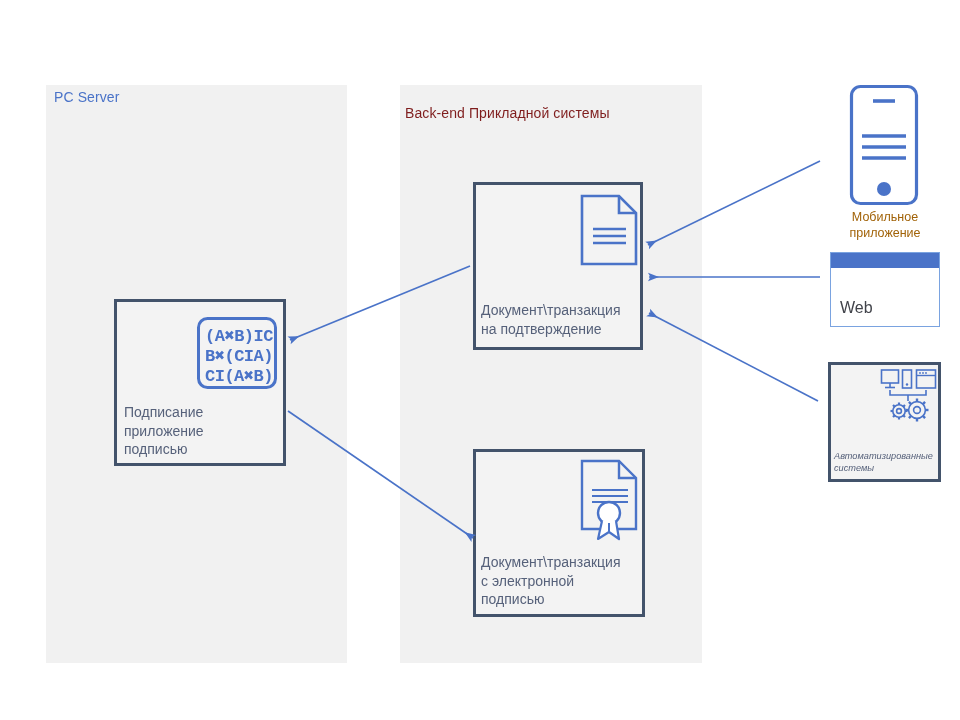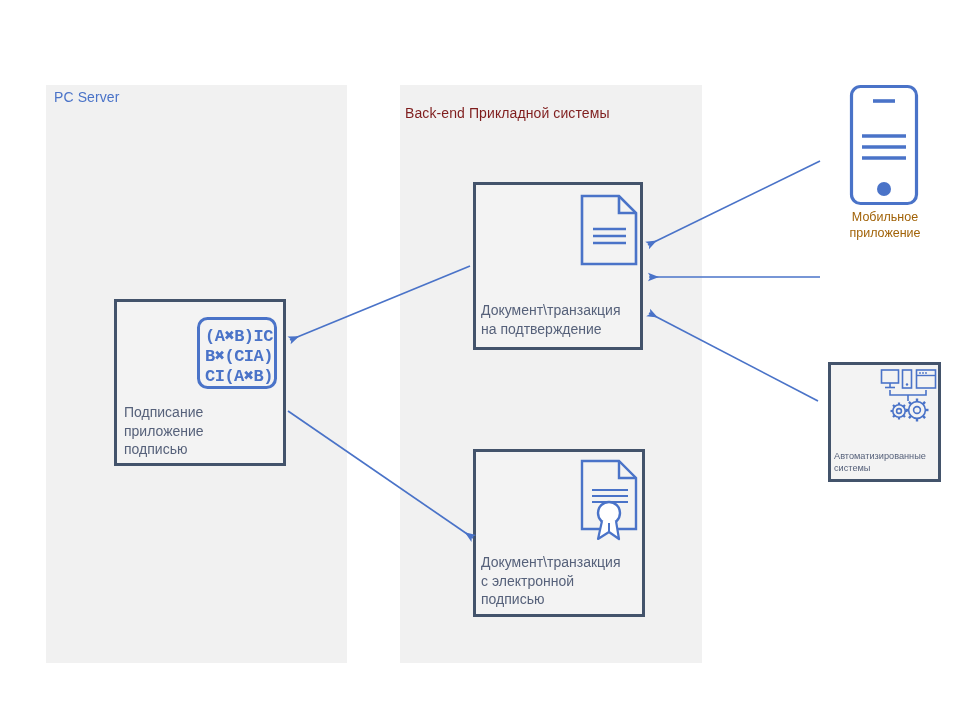--- a/index.html
+++ b/index.html
@@ -94,21 +94,21 @@
     left: 9px; top: 46px;
     color: #41434a;
     font-size: 16px;
   }
 
   #node-auto     { left: 828px; top: 362px; width: 113px; height: 120px; }
   #auto-icon     { position: absolute; left: 880px; top: 368px; width: 62px; height: 56px; }
   #node-auto-lbl {
     left: 834px; top: 450px; width: 106px;
     font-size: 9.2px; line-height: 12px;
-    color: #56617a; text-align: left;
+    color: #56617a; text-align: left; font-style: italic;
   }
 
   
   #arrows {
     position: absolute;
     left: 0; top: 0;
     width: 960px; height: 720px;
     pointer-events: none;
   }
 
@@ -178,20 +178,24 @@
     <g stroke="#4a73c8" stroke-width="3.6" stroke-linecap="butt">
       <line x1="13" y1="52" x2="57" y2="52"></line>
       <line x1="13" y1="63" x2="57" y2="63"></line>
       <line x1="13" y1="74" x2="57" y2="74"></line>
     </g>
     <circle cx="35" cy="105" r="7" fill="#4a73c8"></circle>
   </svg>
   <div class="actor-label" id="mobile-lbl">Мобильное
 приложение</div>
 
+  <div id="web-box">
+    <div id="web-titlebar"></div>
+    <div id="web-lbl">Web</div>
+  </div>
 
   <div class="node" id="node-auto"></div>
   <svg id="auto-icon" viewBox="0 0 62 56">
 
     <rect x="1.5" y="2" width="17" height="13" fill="none" stroke="#4a73c8" stroke-width="1.6"></rect>
     <line x1="10" y1="15" x2="10" y2="19" stroke="#4a73c8" stroke-width="1.6"></line>
     <line x1="5" y1="19.5" x2="15" y2="19.5" stroke="#4a73c8" stroke-width="1.6"></line>
 
     <rect x="22.5" y="2" width="9" height="18" fill="none" stroke="#4a73c8" stroke-width="1.6"></rect>
     <circle cx="27" cy="16.5" r="1.2" fill="#4a73c8"></circle>

